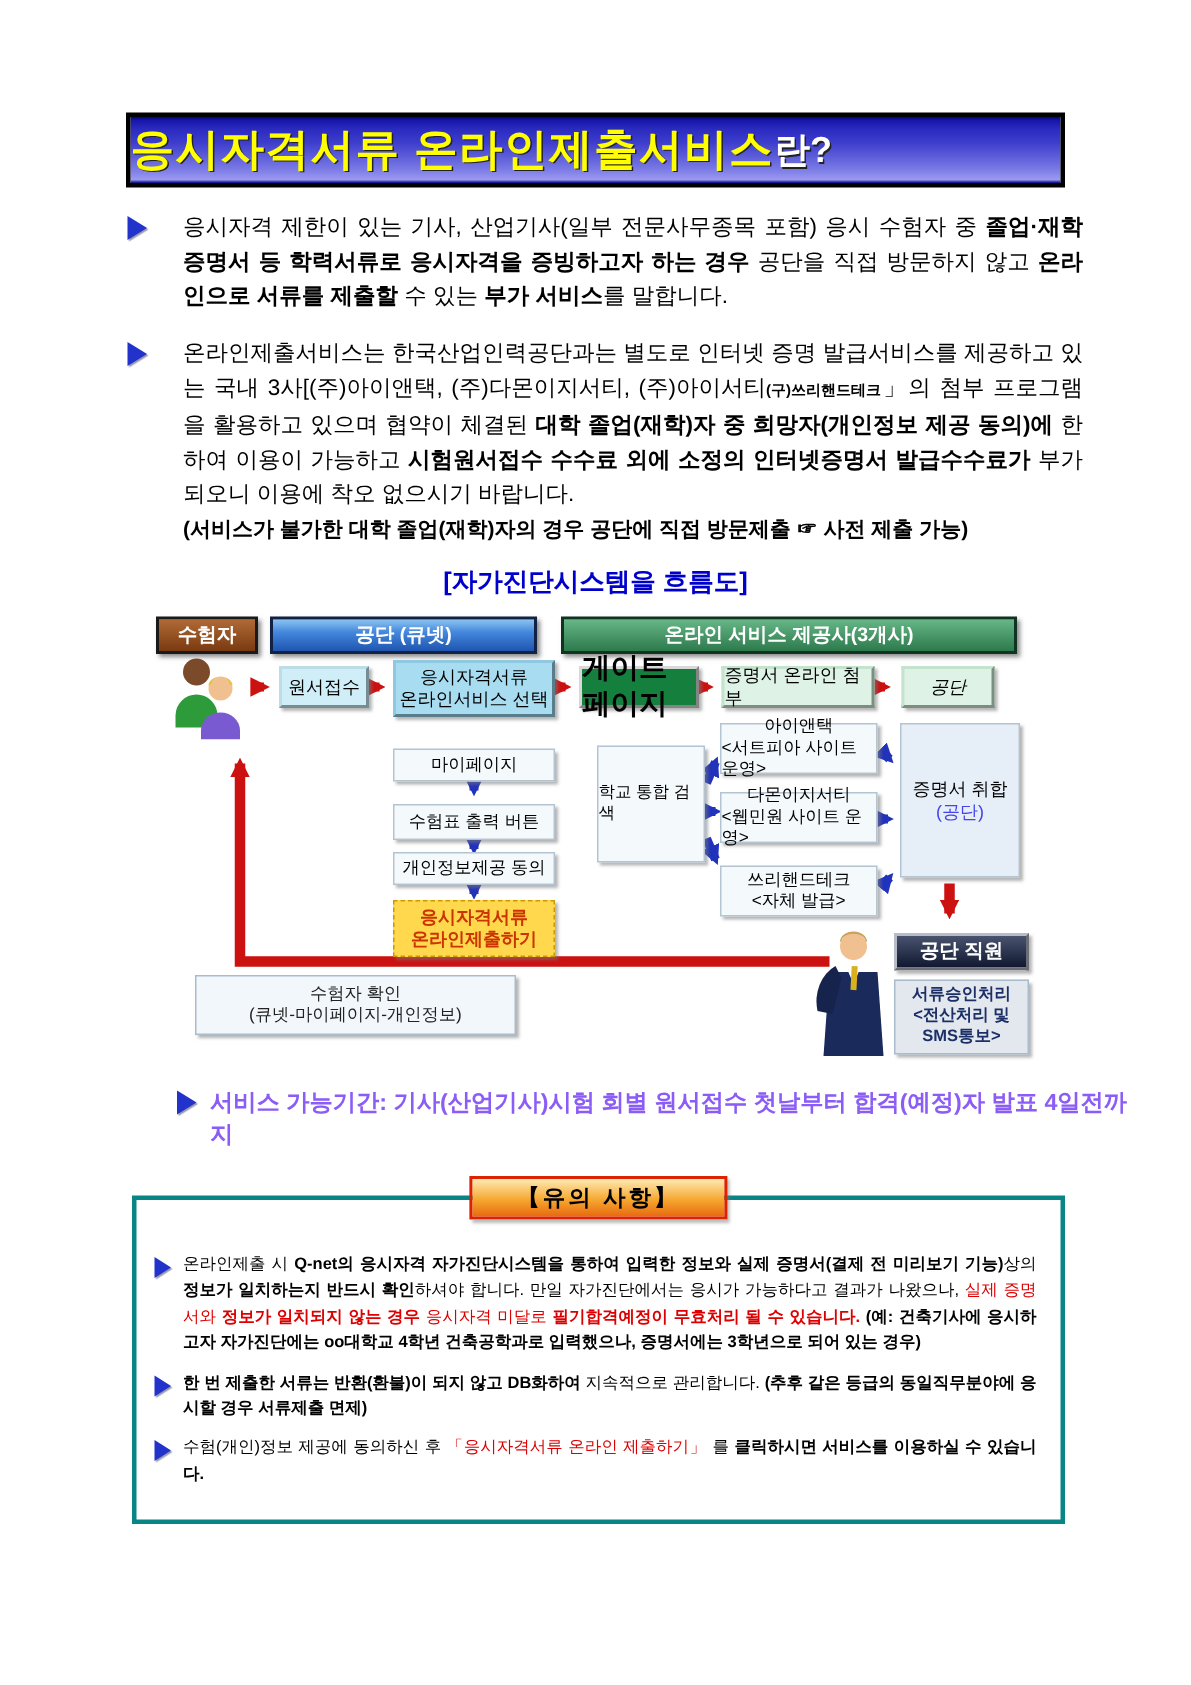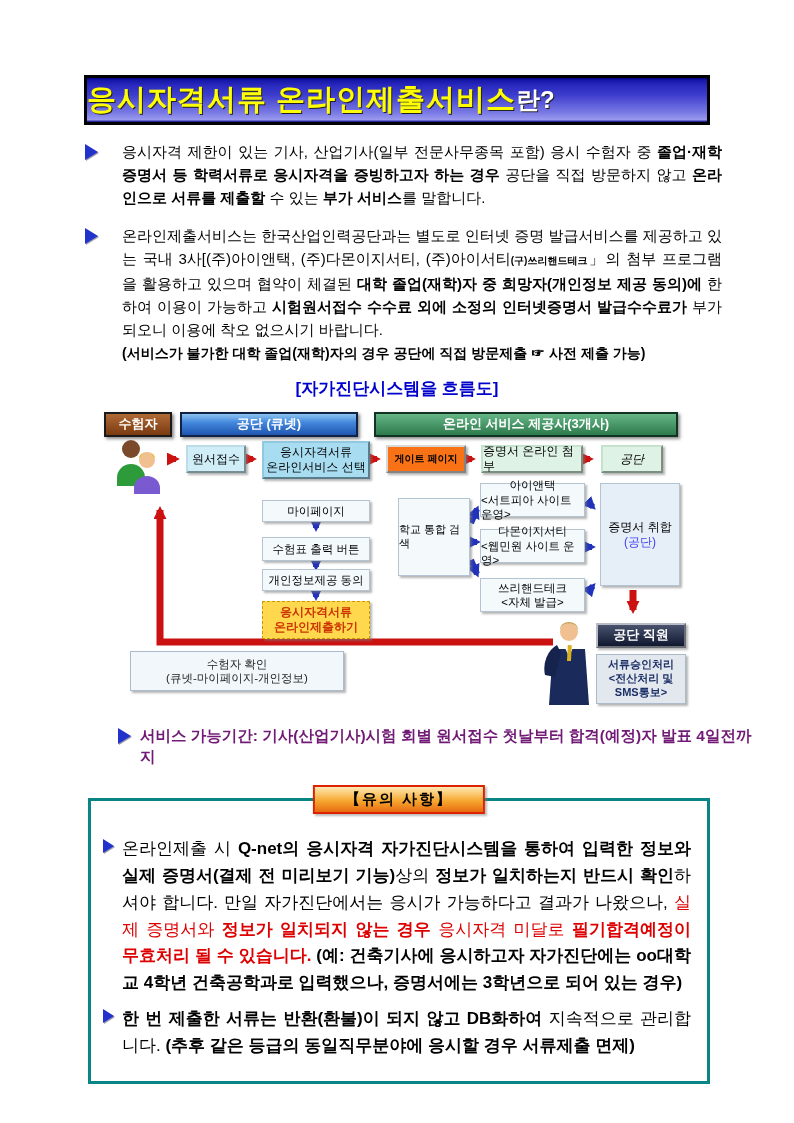--- a/index.html
+++ b/index.html
@@ -36,43 +36,43 @@
   .flow svg.wires { position:absolute; left:0; top:0; }
   .fbox { position:absolute; display:flex; flex-direction:column; align-items:center;
     justify-content:center; font-size:12px; line-height:1.25;
     background:#f4f9fc; border:1px solid #aabccb; box-shadow:2px 2px 2px rgba(120,120,120,.55); }
   .hdr { font-weight:bold; color:#fff; font-size:13px; box-shadow:2px 2px 3px rgba(90,90,90,.7); }
   .hdr-examinee { background:linear-gradient(180deg,#b06a35,#7a3a10); border:2px solid #1a1a1a; }
   .hdr-qnet { background:linear-gradient(180deg,#8cc4f0 0%,#4488dd 40%,#1e55b0 100%); border:2px solid #112244; }
   .hdr-prov { background:linear-gradient(180deg,#66b686,#2d7a4d); border:2px solid #113322; }
   .bx-apply { background:#cfeef8; border:2px outset #bcdce8; }
   .bx-select { background:#a8dcf0; border:2px outset #90c8e0; font-size:12px; }
-  .bx-gate { background:#f97316; border:2px outset #d8d8d8; font-weight:bold; font-size:10px; }
+  .bx-gate { background:#15803d; border:2px outset #d8d8d8; font-weight:bold; font-size:19px; }
   .bx-mint { background:#dff2e6; border:2px outset #c4e2cc; }
   .bx-flat { background:#f4f9fc; border:1px solid #b4c4d2; font-size:11.5px; }
   .bx-submit { background:#ffd84d; border:1px dashed #cc9900; color:#cc3300; font-weight:bold; font-size:12px; }
   .bx-collect { background:#e6eef8; border:1px solid #b4c4d2; font-size:12px; }
   .bx-collect .sub { color:#4444ee; }
   .bx-staff { background:linear-gradient(180deg,#49536e,#101830); color:#fff; font-weight:bold;
     font-size:13px; border:2px outset #b8bcc8; }
   .bx-approve { background:#e2e8ee; color:#1c2f66; font-weight:bold; font-size:11px; }
   .bx-verify { background:#f2f7fb; font-size:11.5px; color:#222; }
   
-  .svc { display:flex; gap:9px; margin:16px 40px 0 80px; color:#701a75; font-weight:bold; font-size:15.5px;padding-left:38px; }
+  .svc { display:flex; gap:9px; margin:16px 40px 0 80px; color:#8b5cf6; font-weight:bold; font-size:15.5px;padding-left:38px; }
   .svc .tri { margin-top:2px; }
   
   .notice { position:relative; margin:30px 84px 0 88px; border:3px solid #0a8585;
     padding:26px 14px 12px 10px; }
   .notice-hd { position:absolute; top:-16px; left:50%; transform:translateX(-50%);
     background:linear-gradient(180deg,#ffe9b3 0%,#f6a830 55%,#e86a10 100%);
     border:2px solid #dd2200; padding:3px 30px; font-weight:bold; font-size:15px;
     letter-spacing:2px; white-space:nowrap; box-shadow:2px 2px 2px rgba(120,120,120,.5); }
   .nb { display:flex; gap:8px; margin:9px 2px; }
   .nb .tri { border-top-width:7px; border-bottom-width:7px; border-left-width:11px; margin-top:3px; }
-  .ntxt { font-size:17px; line-height:1.58; text-align:justify; }
+  .ntxt { font-size:11px; line-height:1.58; text-align:justify; }
 </style>
 </head>
 <body>
 
 <div class="page">
 
   <div class="banner">
     <span class="t-main">응시자격서류 온라인제출서비스</span>
       <span class="t-suffix">란?</span>
   </div>
@@ -209,15 +209,19 @@
     <div class="nb">
       <span class="tri"></span>
       <div class="ntxt"><span>온라인제출 시 </span><span class="b">Q-net의 응시자격 자가진단시스템을 통하여 입력한 정보와 실제 증명서(결제 전 미리보기 기능)</span><span>상의 </span><span class="b">정보가 일치하는지 반드시 확인</span><span>하셔야 합니다. 만일 자가진단에서는 응시가 가능하다고 결과가 나왔으나, </span><span class="r">실제 증명서와 </span><span class="rb">정보가 일치되지 않는 경우</span><span class="r"> 응시자격 미달로 </span><span class="rb">필기합격예정이 무효처리 될 수 있습니다.</span><span class="b"> (예: 건축기사에 응시하고자 자가진단에는 oo대학교 4학년 건축공학과로 입력했으나, 증명서에는 3학년으로 되어 있는 경우)</span></div>
     </div>
 
     <div class="nb">
       <span class="tri"></span>
       <div class="ntxt"><span class="b">한 번 제출한 서류는 반환(환불)이 되지 않고 DB화하여</span><span> 지속적으로 관리합니다. </span><span class="b">(추후 같은 등급의 동일직무분야에 응시할 경우 서류제출 면제)</span></div>
     </div>
 
+    <div class="nb">
+      <span class="tri"></span>
+      <div class="ntxt"><span>수험(개인)정보 제공에 동의하신 후 </span><span class="r">「응시자격서류 온라인 제출하기」</span><span> 를 </span><span class="b">클릭하시면 서비스를 이용하실 수 있습니다.</span></div>
+    </div>
   </div>
 
 </div>
 
 </body></html>

